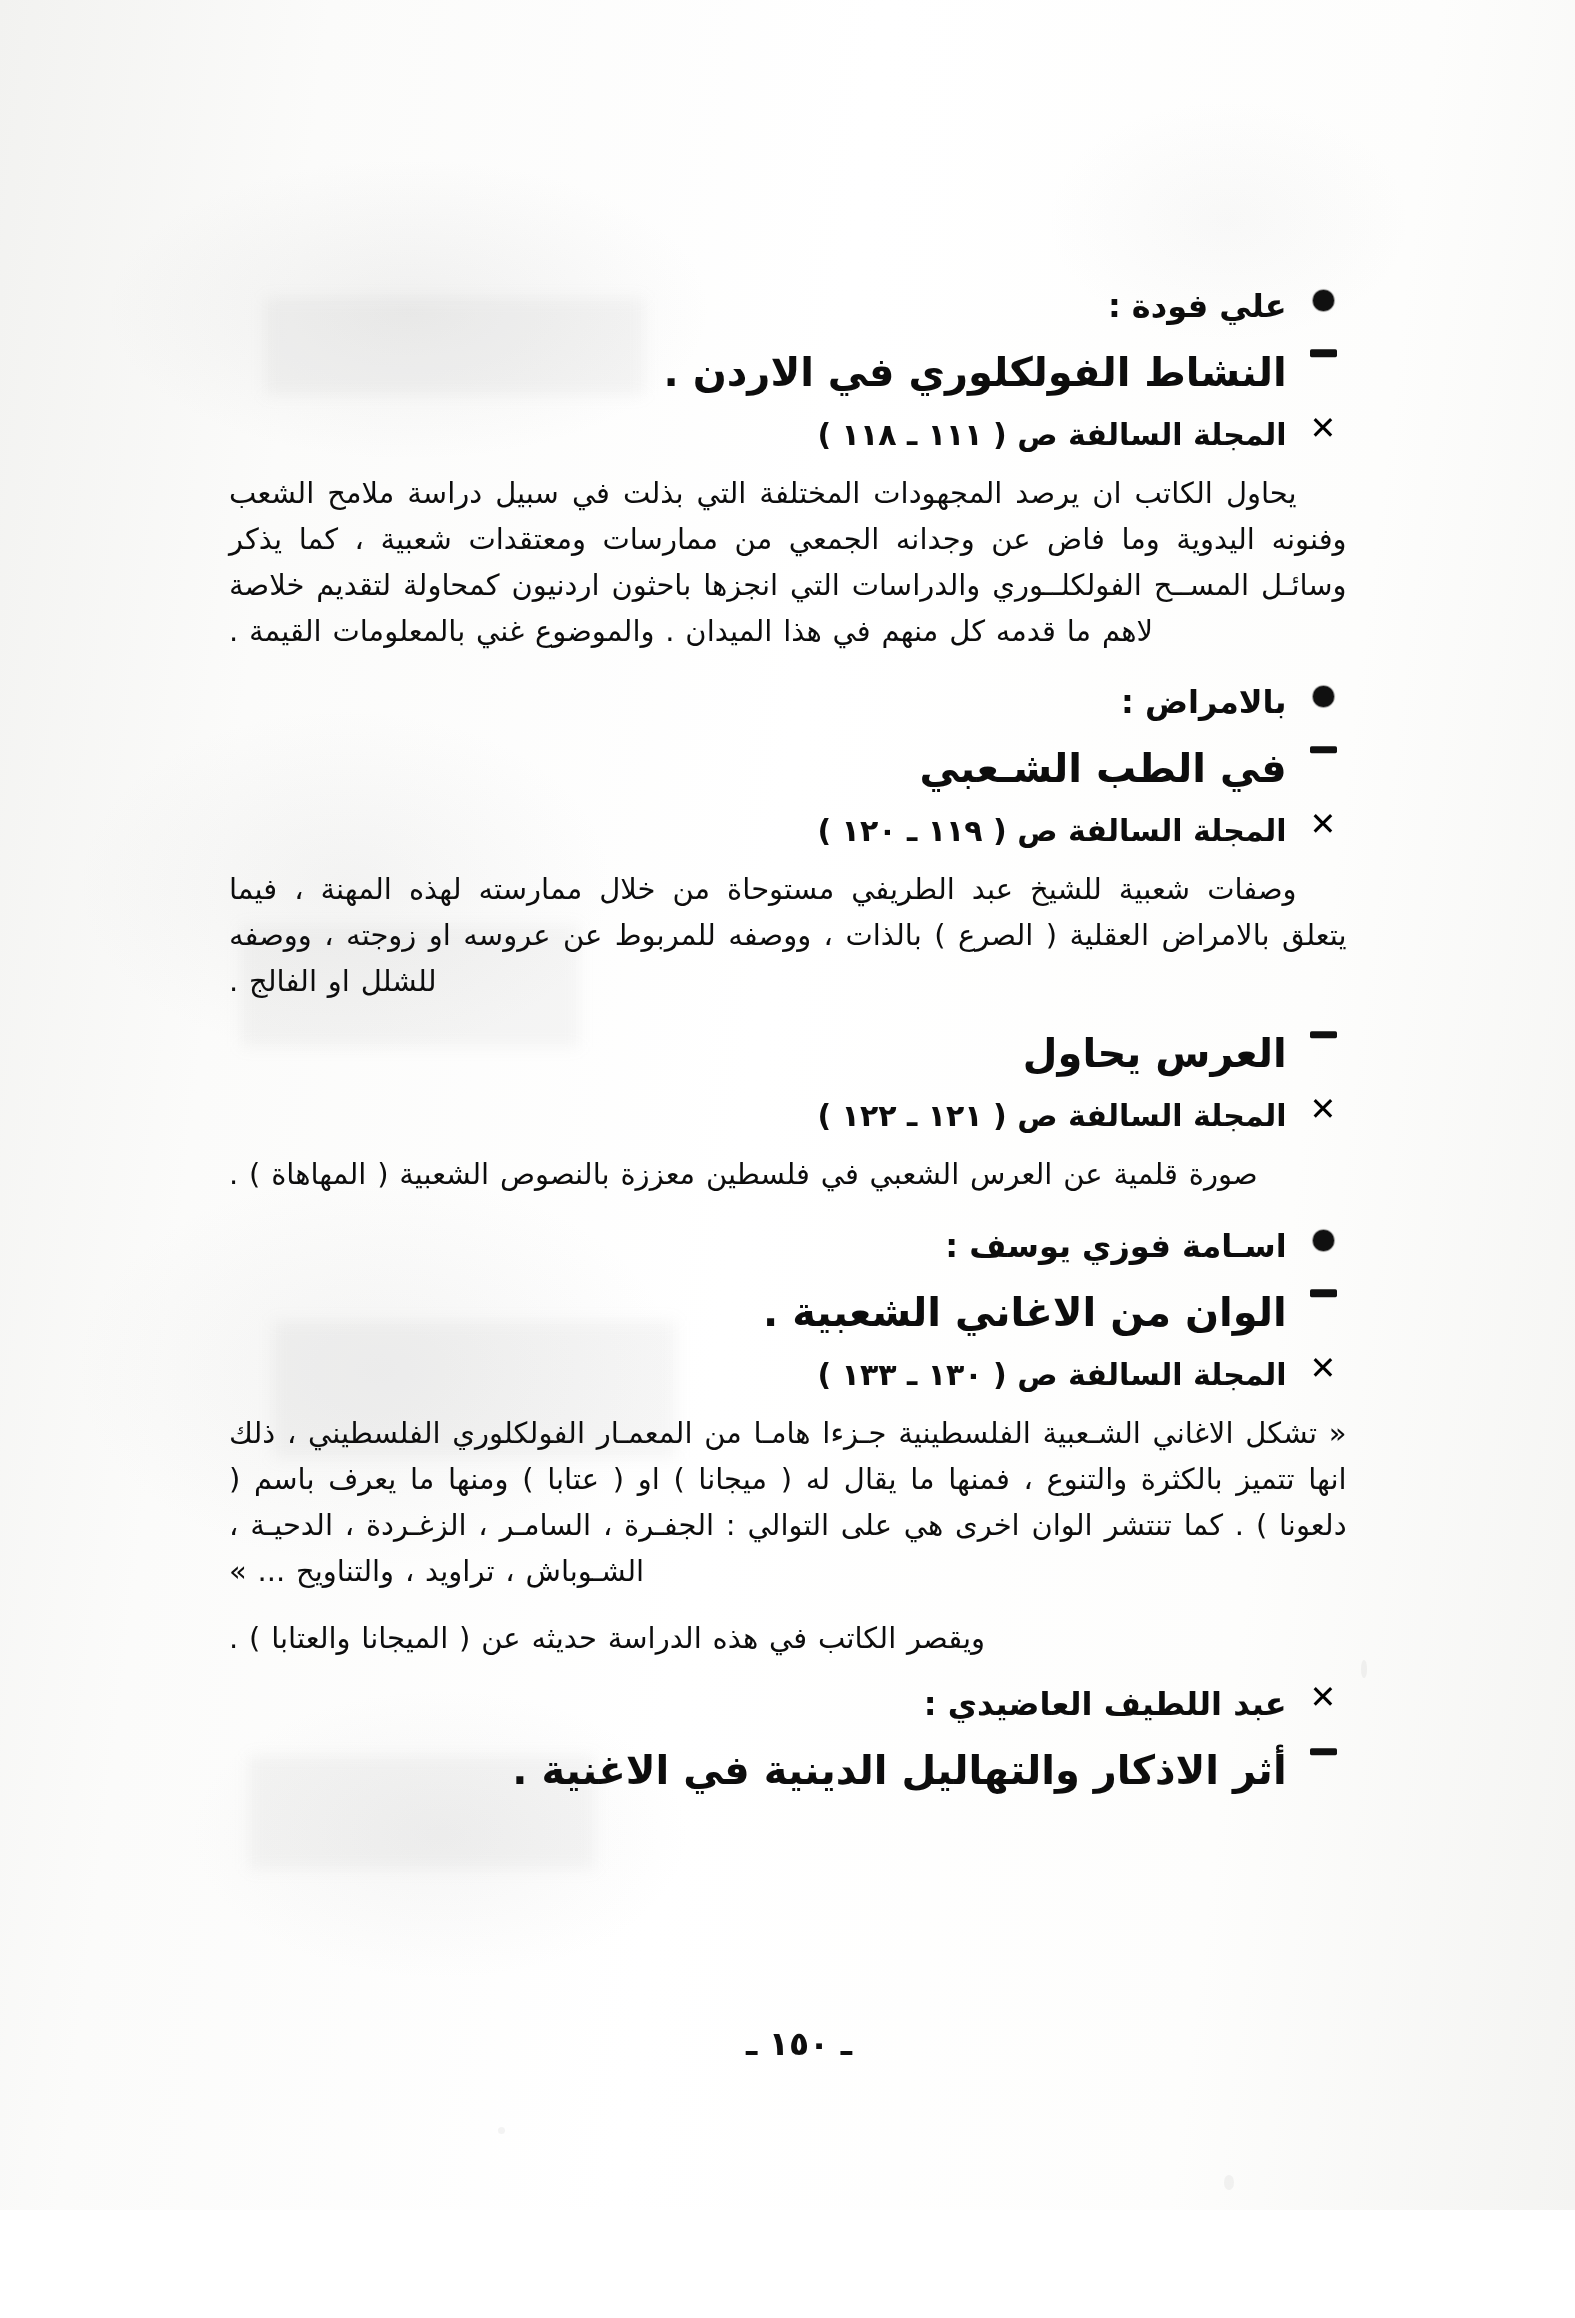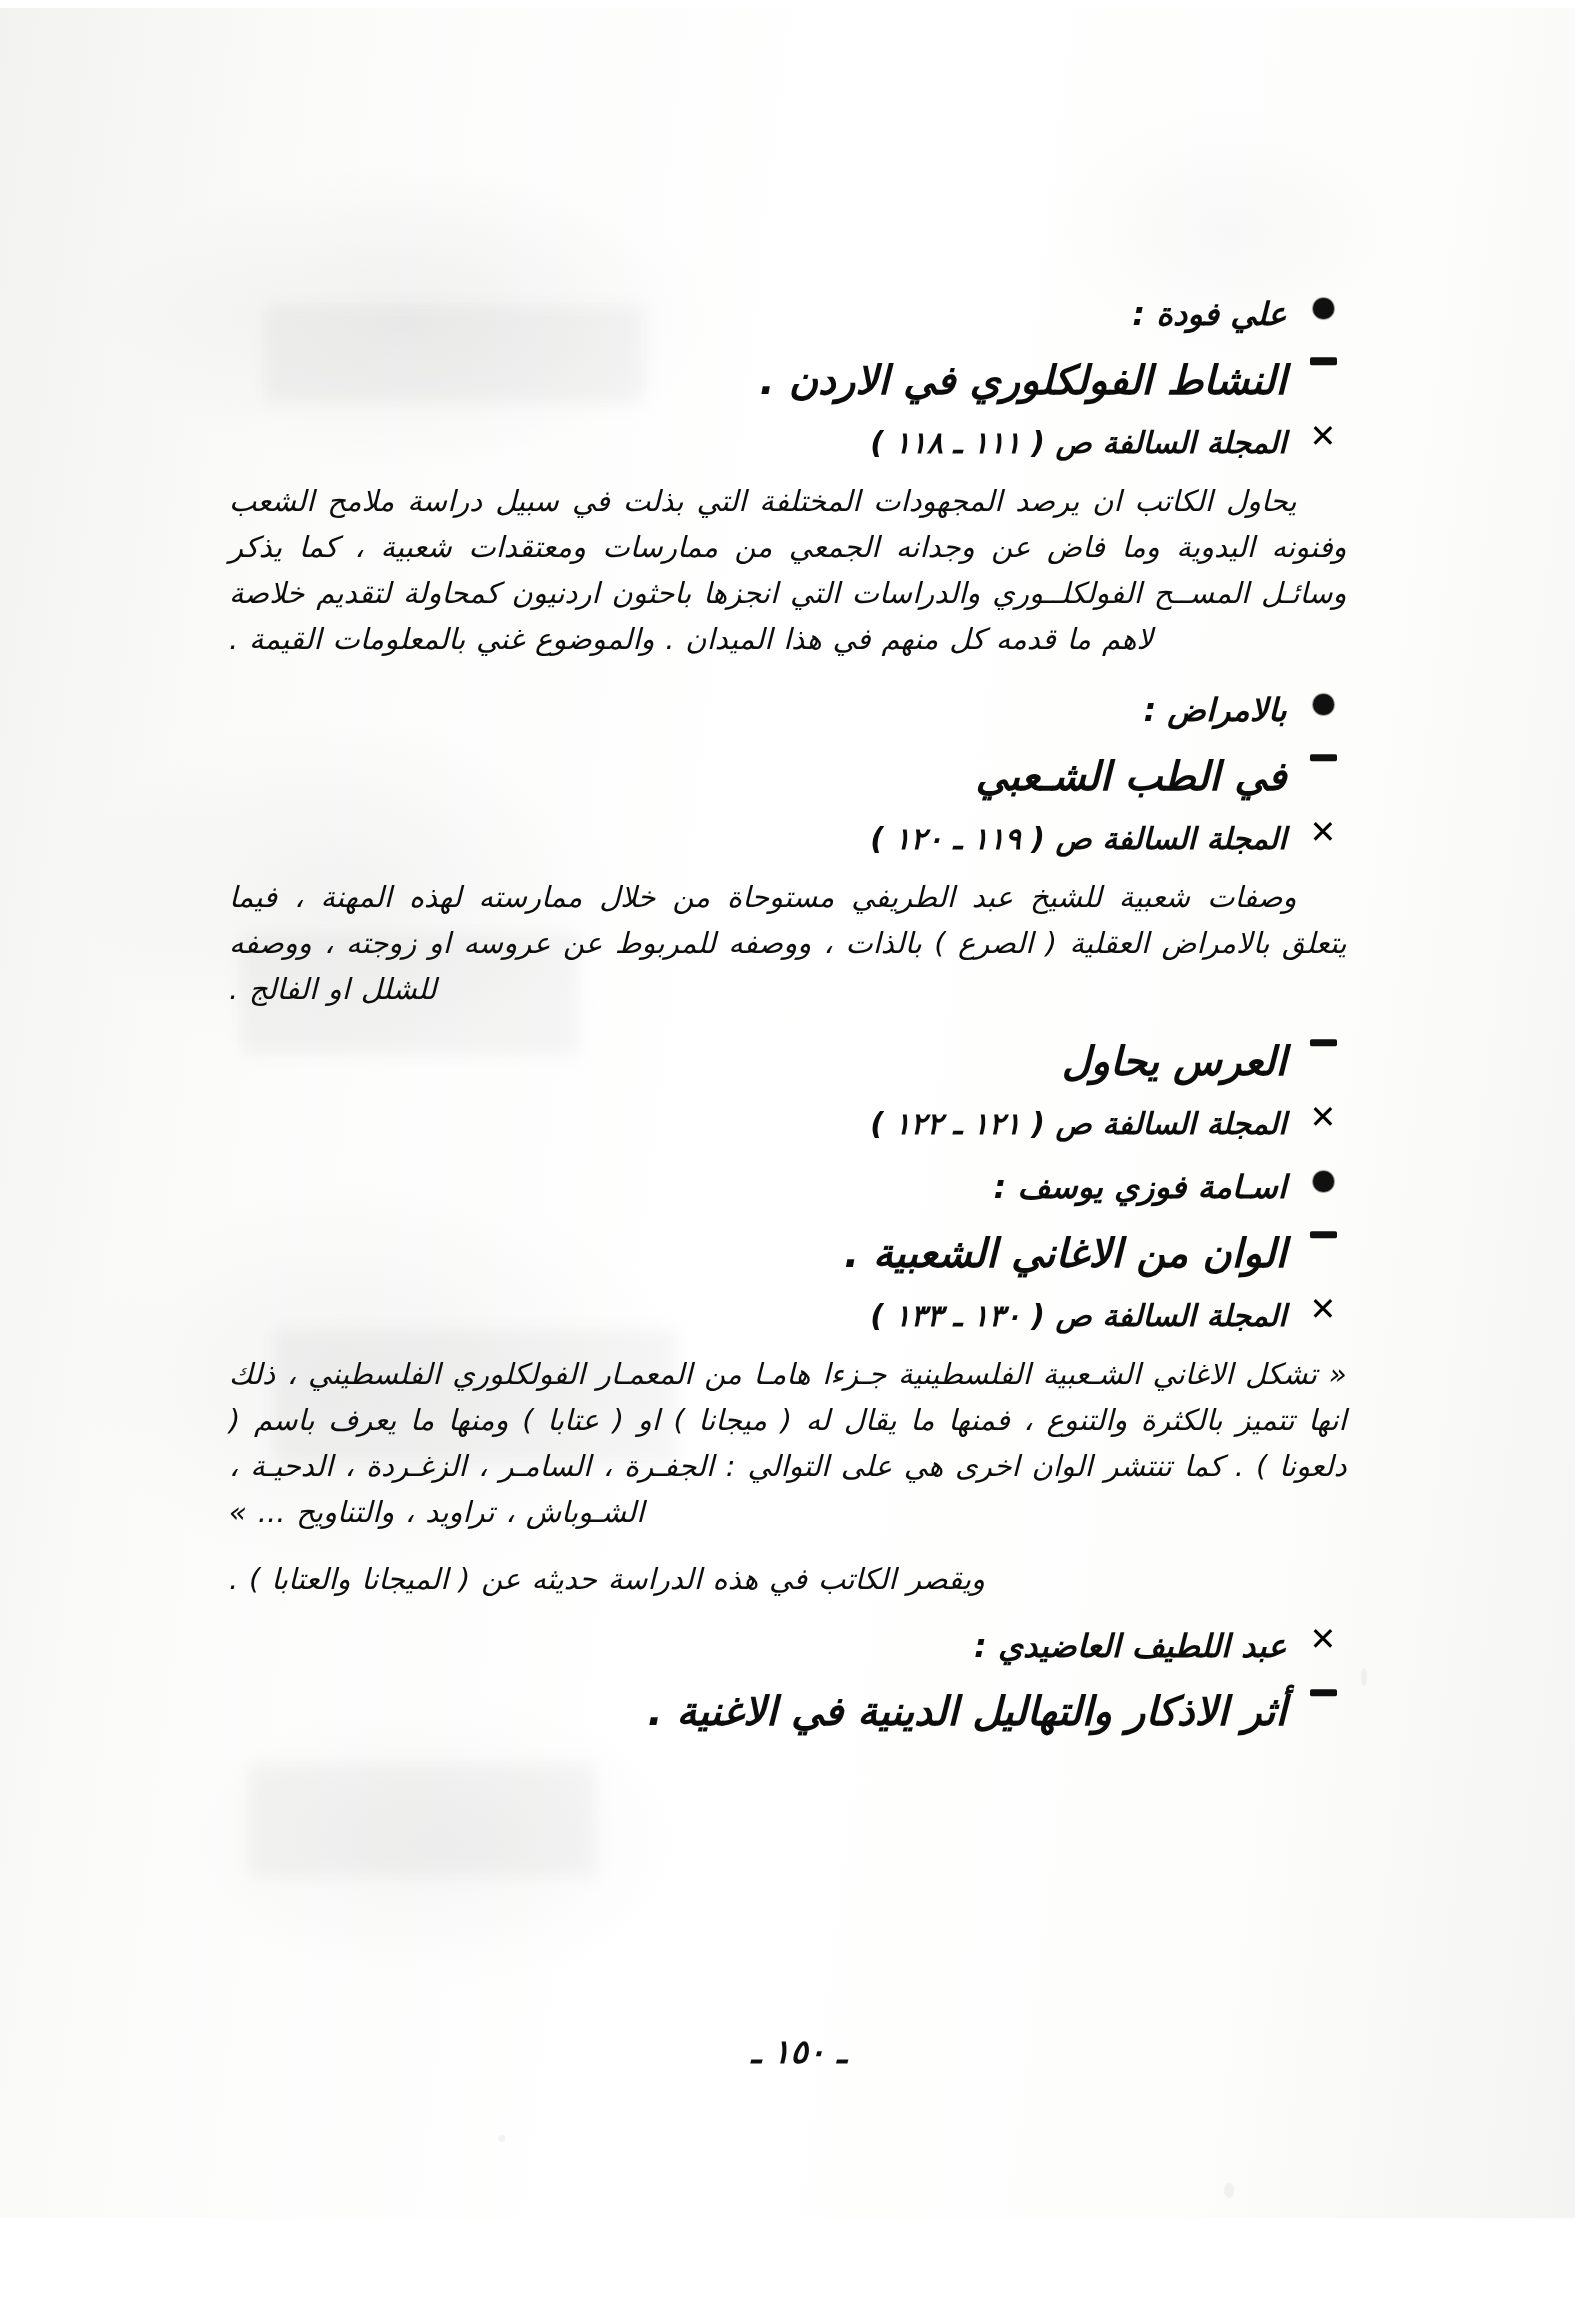--- a/index.html
+++ b/index.html
@@ -5,33 +5,32 @@
   html, body {
     margin: 0;
     padding: 0;
     background: #ffffff;
   }
 
   .page {
     position: relative;
     width: 1576px;
     height: 2210px;
-    margin: 8px auto;
+    margin: 0 auto;
     background:
       radial-gradient(ellipse 419px 209px at 26% 14%, rgba(178,178,178,0.16), rgba(255,255,255,0) 72%),
       radial-gradient(ellipse 371px 242px at 22% 40%, rgba(183,183,183,0.13), rgba(255,255,255,0) 72%),
       radial-gradient(ellipse 419px 274px at 24% 62%, rgba(180,180,180,0.12), rgba(255,255,255,0) 72%),
       radial-gradient(ellipse 346px 201px at 28% 83%, rgba(186,186,186,0.12), rgba(255,255,255,0) 72%),
       radial-gradient(ellipse 242px 161px at 78% 10%, rgba(190,190,190,0.09), rgba(255,255,255,0) 75%),
       linear-gradient(97deg, #f2f2f0 0%, #fbfbfa 18%, #ffffff 48%, #fdfdfc 78%, #f4f4f2 100%);
     overflow: hidden;
     font-family: "DejaVu Sans", "Liberation Sans", sans-serif;
     color: #0d0d0d;
     direction: rtl;
-    font-style: italic;
   }
 
   
   .speckle {
     position: absolute;
     background: rgba(150,150,150,0.10);
     border-radius: 50%;
     pointer-events: none;
   }
   .smudge {
@@ -177,20 +176,21 @@
     <p class="para indent last-center">وصفات شعبية للشيخ عبد الطريفي مستوحاة من خلال ممارسته لهذه المهنة ، فيما يتعلق بالامراض العقلية ( الصرع ) بالذات ، ووصفه للمربوط عن عروسه او زوجته ، ووصفه للشلل او الفالج .</p>
 
     <div class="row sp-title">
       <div class="marker"><span class="dash"></span></div>
       <div class="row-text row-title">العرس يحاول</div>
     </div>
     <div class="row sp-cite">
       <div class="marker"><span class="ex">✕</span></div>
       <div class="row-text row-cite">المجلة السالفة ص ( ١٢١ ـ ١٢٢ )</div>
     </div>
+    <p class="para indent last-center">صورة قلمية عن العرس الشعبي في فلسطين معززة بالنصوص الشعبية ( المهاهاة ) .</p>
 
     <div class="row sp-author">
       <div class="marker"><span class="dot"></span></div>
       <div class="row-text row-author">اسـامة فوزي يوسف :</div>
     </div>
     <div class="row sp-title">
       <div class="marker"><span class="dash"></span></div>
       <div class="row-text row-title">الوان من الاغاني الشعبية .</div>
     </div>
     <div class="row sp-cite">

